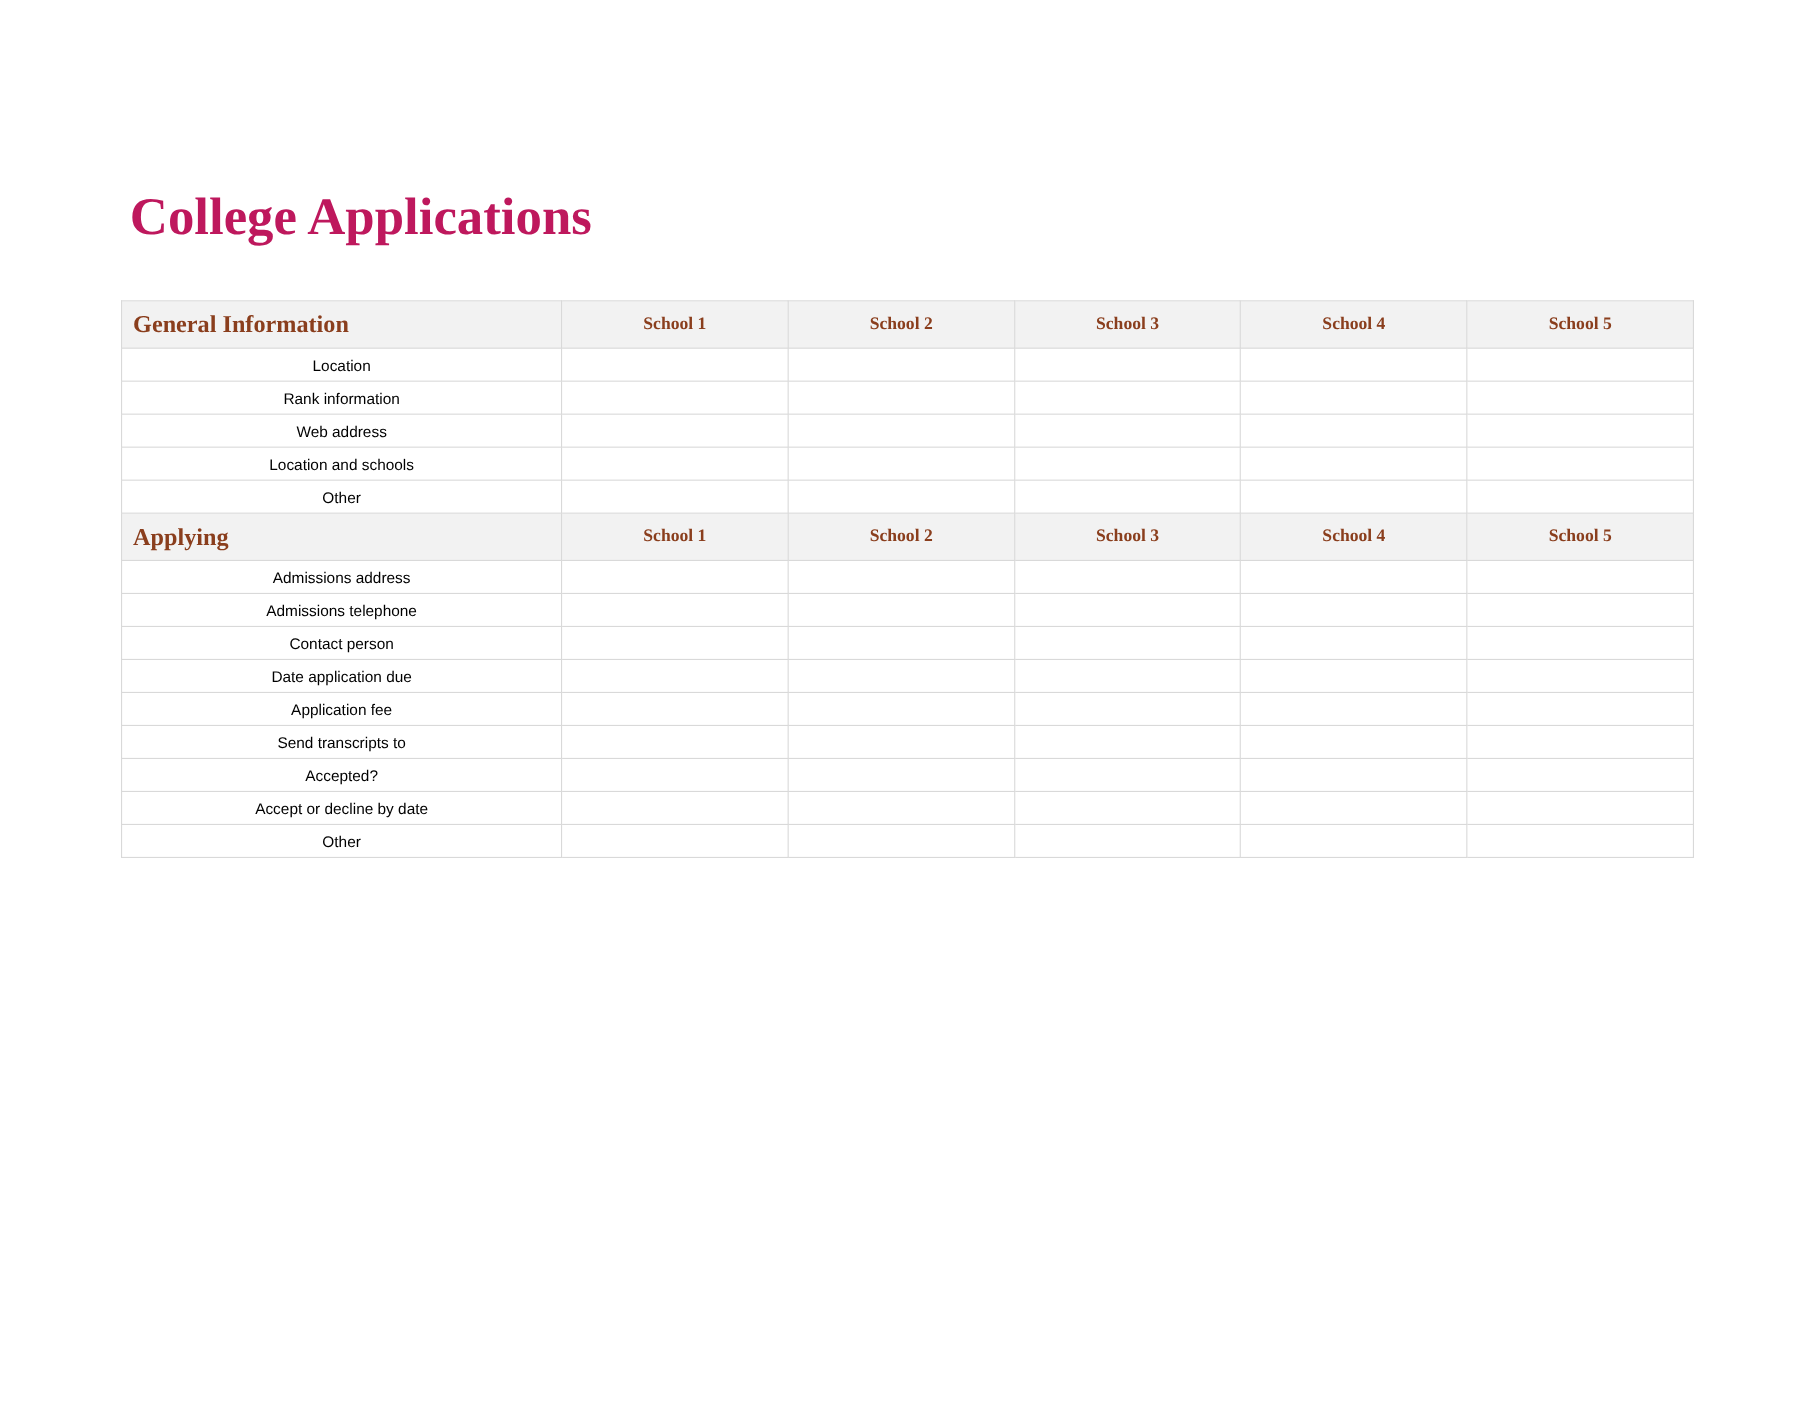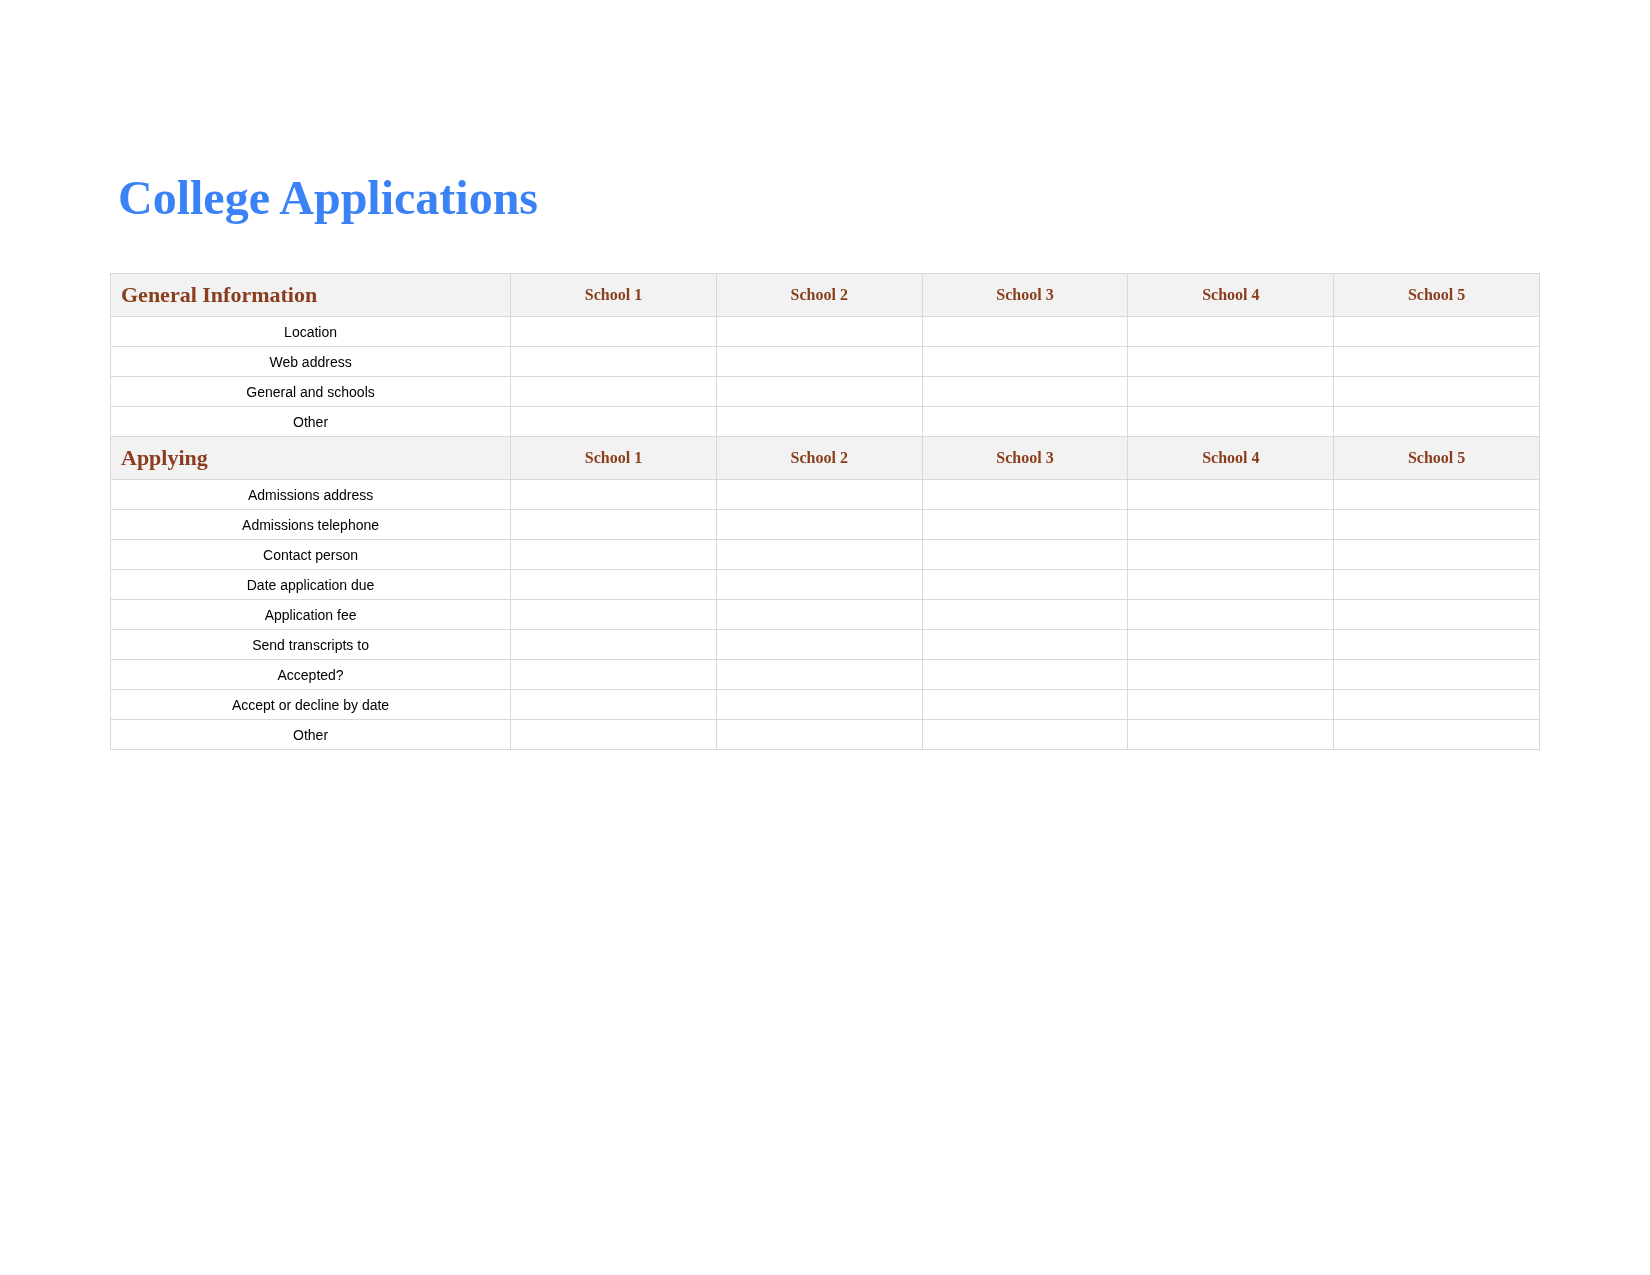--- a/index.html
+++ b/index.html
@@ -7,21 +7,21 @@
       background: #ffffff;
       font-family: Arial, Helvetica, sans-serif;
       width: 1650px;
       height: 1275px;
       padding: 170px 110px 0 110px;
     }
     h1.title {
       font-family: Georgia, 'Times New Roman', serif;
       font-size: 48px;
       font-weight: bold;
-      color: #3b82f6;
+      color: #be185d;
       margin-bottom: 30px;
       margin-left: 8px;
     }
     table {
       width: 100%;
       border-collapse: collapse;
       table-layout: fixed;
       margin-top: 48px;
     }
     th, td {
@@ -80,29 +80,37 @@
       </tr>
       <tr class="data-row">
         <td class="label-cell">Location</td>
         <td></td>
         <td></td>
         <td></td>
         <td></td>
         <td></td>
       </tr>
       <tr class="data-row">
+        <td class="label-cell">Rank information</td>
+        <td></td>
+        <td></td>
+        <td></td>
+        <td></td>
+        <td></td>
+      </tr>
+      <tr class="data-row">
         <td class="label-cell">Web address</td>
         <td></td>
         <td></td>
         <td></td>
         <td></td>
         <td></td>
       </tr>
       <tr class="data-row">
-        <td class="label-cell">General and schools</td>
+        <td class="label-cell">Location and schools</td>
         <td></td>
         <td></td>
         <td></td>
         <td></td>
         <td></td>
       </tr>
       <tr class="data-row">
         <td class="label-cell">Other</td>
         <td></td>
         <td></td>

